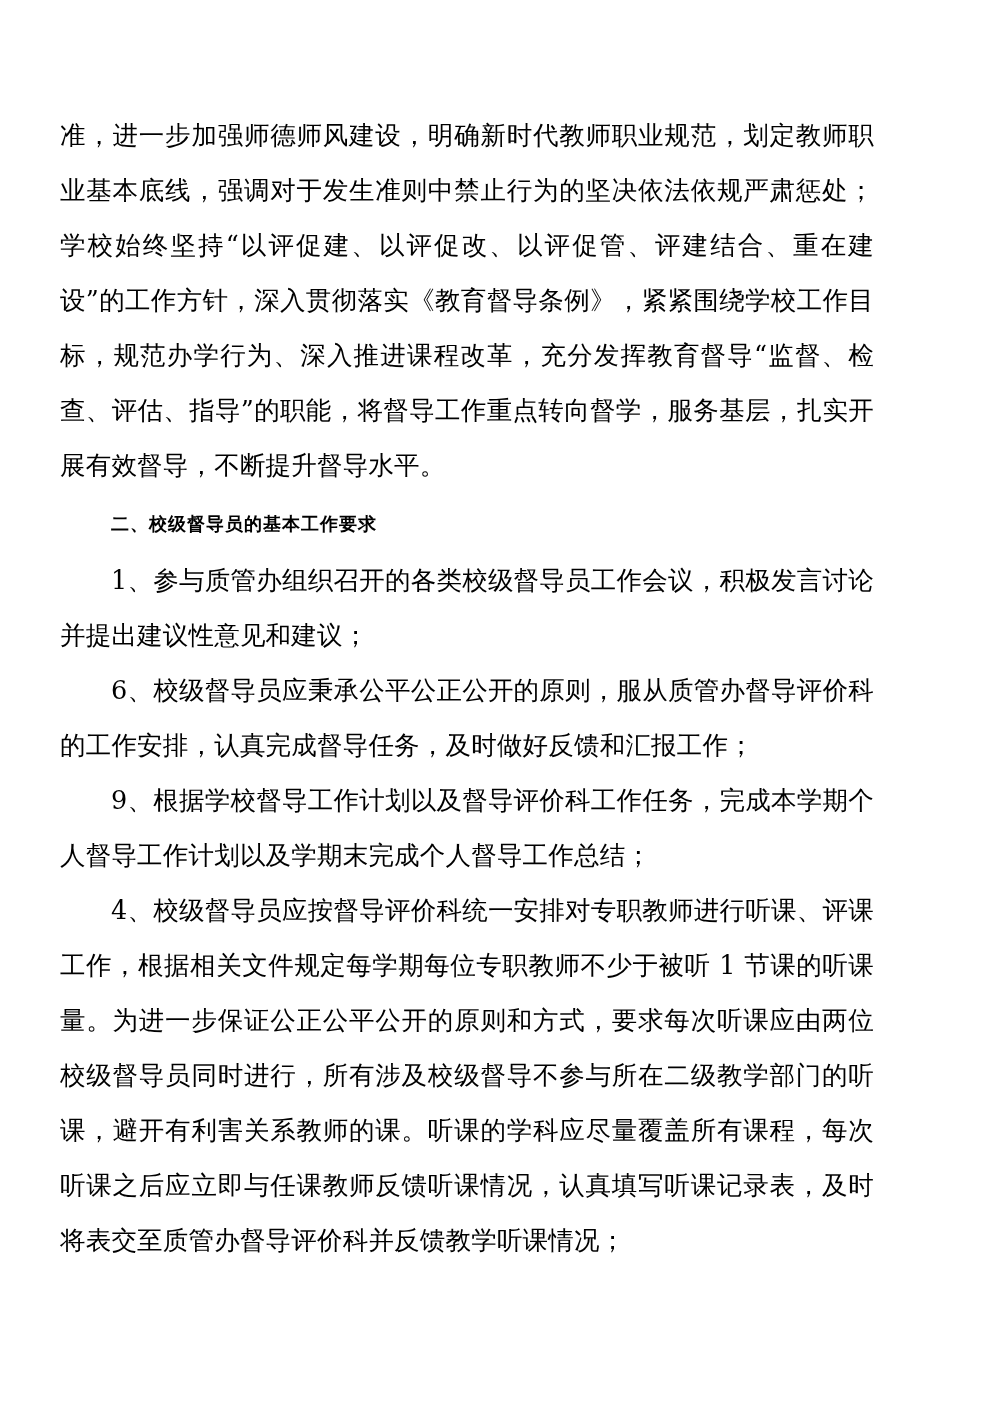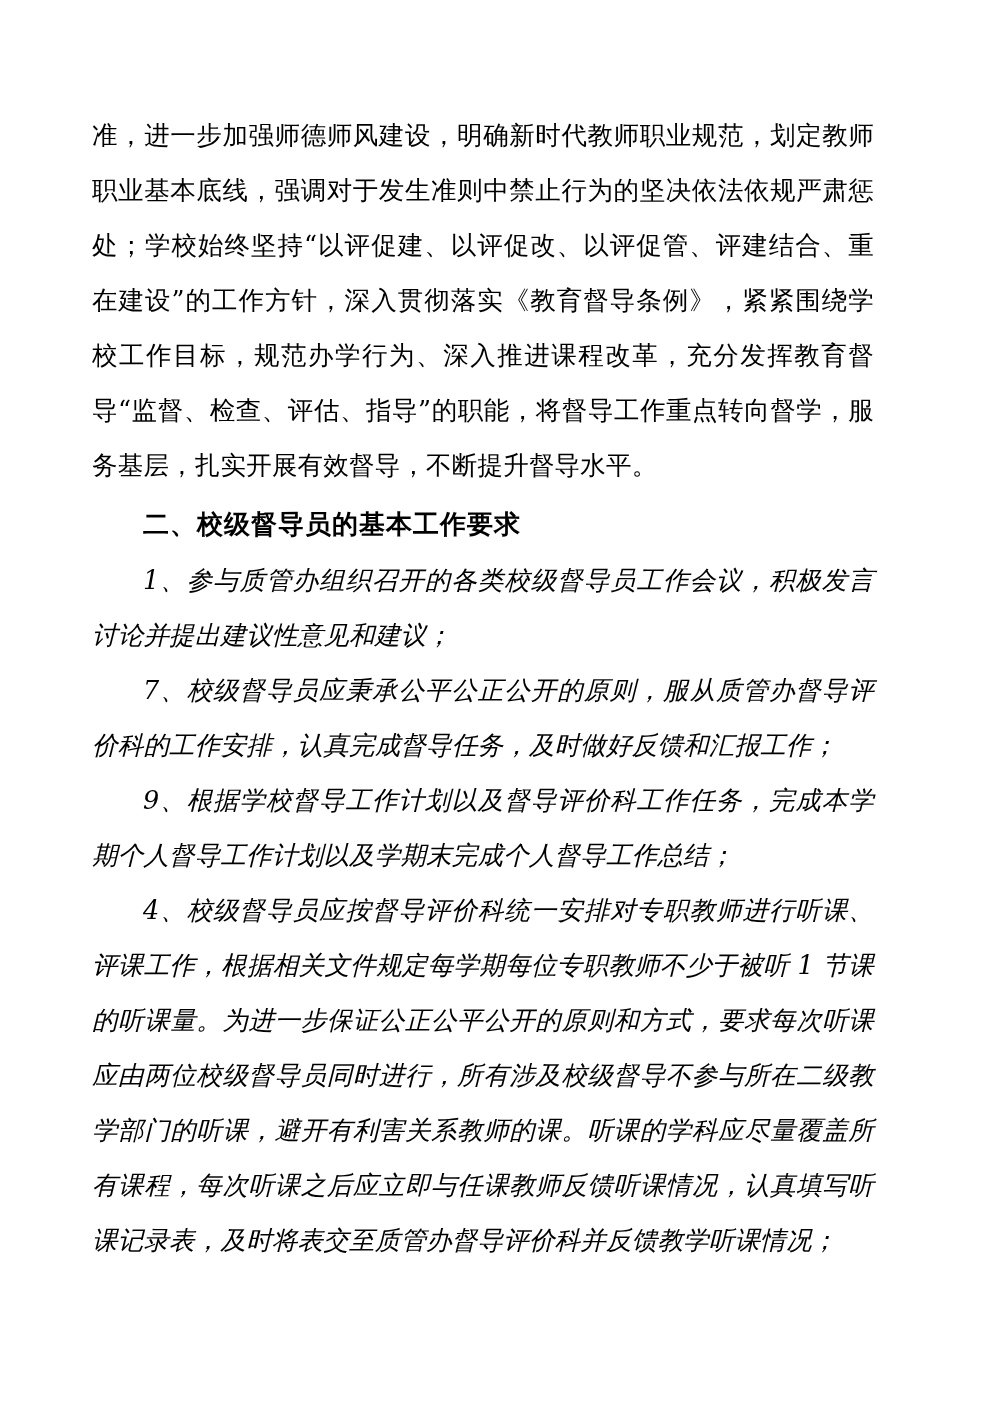--- a/index.html
+++ b/index.html
@@ -12,62 +12,61 @@
     height: 1403px;
     font-family: "DejaVu Serif", "Liberation Serif", serif;
     color: #000000;
     overflow: hidden;
   }
   .page {
     position: relative;
     width: 992px;
     height: 1403px;
     box-sizing: border-box;
-    padding: 108px 118px 60px 92px;
+    padding: 108px 118px 60px 60px;
     background: #ffffff;
   }
   .doc-body {
     font-size: 25.5px;
     line-height: 55px;
     text-align: justify;
     text-justify: inter-ideograph;
     letter-spacing: 0.2px;
   }
   .para {
     margin: 0;
     text-indent: 0;
   }
   .para.indent {
     text-indent: 51px;
-    font-style: italic;
   }
   .heading {
     margin: 0;
     font-weight: bold;
-    font-size: 26px;
+    font-size: 18px;
     line-height: 58px;
     text-indent: 51px;
     letter-spacing: 1px;
   }
   .spacer-sm { height: 2px; }
 </style>
 </head>
 <body>
 
 <div class="page">
   <div class="doc-body">
 
     <p class="para">准，进一步加强师德师风建设，明确新时代教师职业规范，划定教师职业基本底线，强调对于发生准则中禁止行为的坚决依法依规严肃惩处；学校始终坚持“以评促建、以评促改、以评促管、评建结合、重在建设”的工作方针，深入贯彻落实《教育督导条例》，紧紧围绕学校工作目标，规范办学行为、深入推进课程改革，充分发挥教育督导“监督、检查、评估、指导”的职能，将督导工作重点转向督学，服务基层，扎实开展有效督导，不断提升督导水平。</p>
 
     <div class="spacer-sm"></div>
 
     <h2 class="heading">二、校级督导员的基本工作要求</h2>
 
     <p class="para indent">1、参与质管办组织召开的各类校级督导员工作会议，积极发言讨论并提出建议性意见和建议；</p>
 
-    <p class="para indent">7、校级督导员应秉承公平公正公开的原则，服从质管办督导评价科的工作安排，认真完成督导任务，及时做好反馈和汇报工作；</p>
+    <p class="para indent">6、校级督导员应秉承公平公正公开的原则，服从质管办督导评价科的工作安排，认真完成督导任务，及时做好反馈和汇报工作；</p>
 
     <p class="para indent">9、根据学校督导工作计划以及督导评价科工作任务，完成本学期个人督导工作计划以及学期末完成个人督导工作总结；</p>
 
     <p class="para indent">4、校级督导员应按督导评价科统一安排对专职教师进行听课、评课工作，根据相关文件规定每学期每位专职教师不少于被听 1 节课的听课量。为进一步保证公正公平公开的原则和方式，要求每次听课应由两位校级督导员同时进行，所有涉及校级督导不参与所在二级教学部门的听课，避开有利害关系教师的课。听课的学科应尽量覆盖所有课程，每次听课之后应立即与任课教师反馈听课情况，认真填写听课记录表，及时将表交至质管办督导评价科并反馈教学听课情况；</p>
 
   </div>
 </div>
 
 </body></html>

